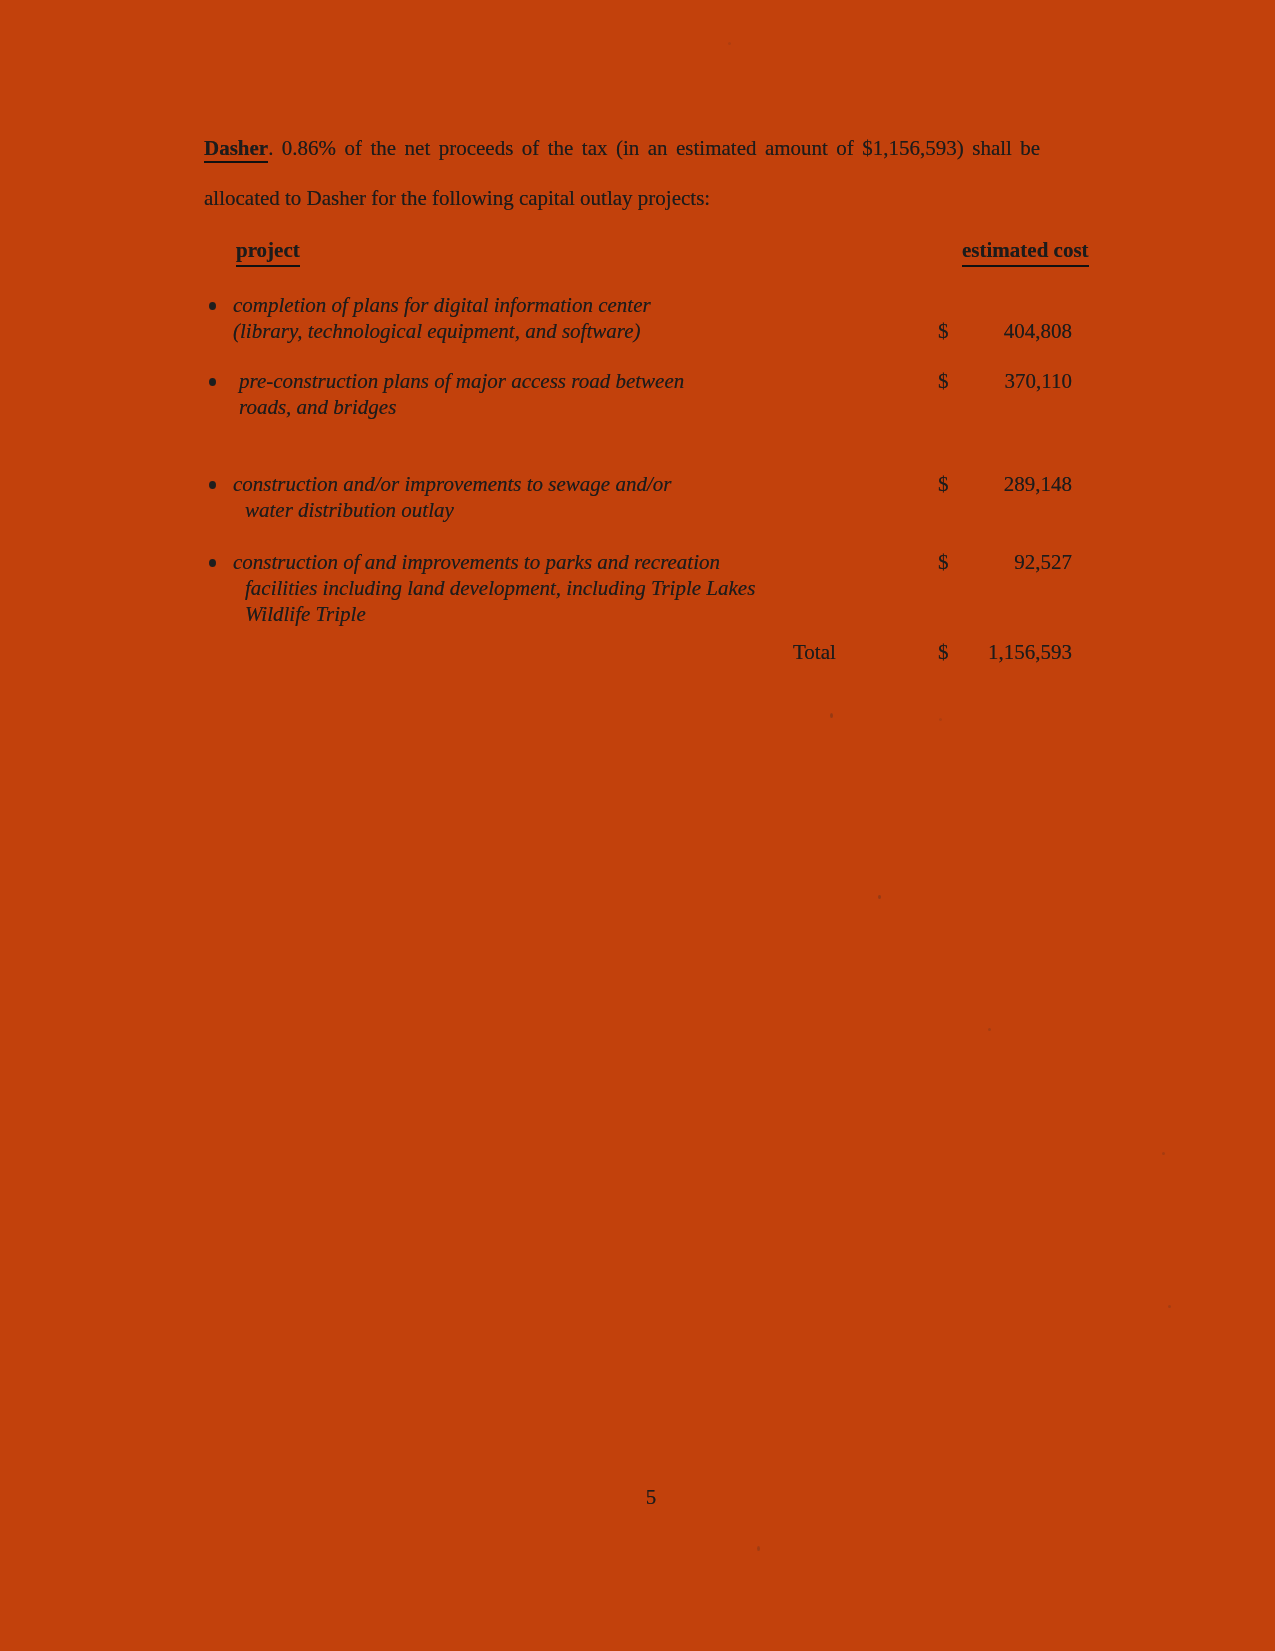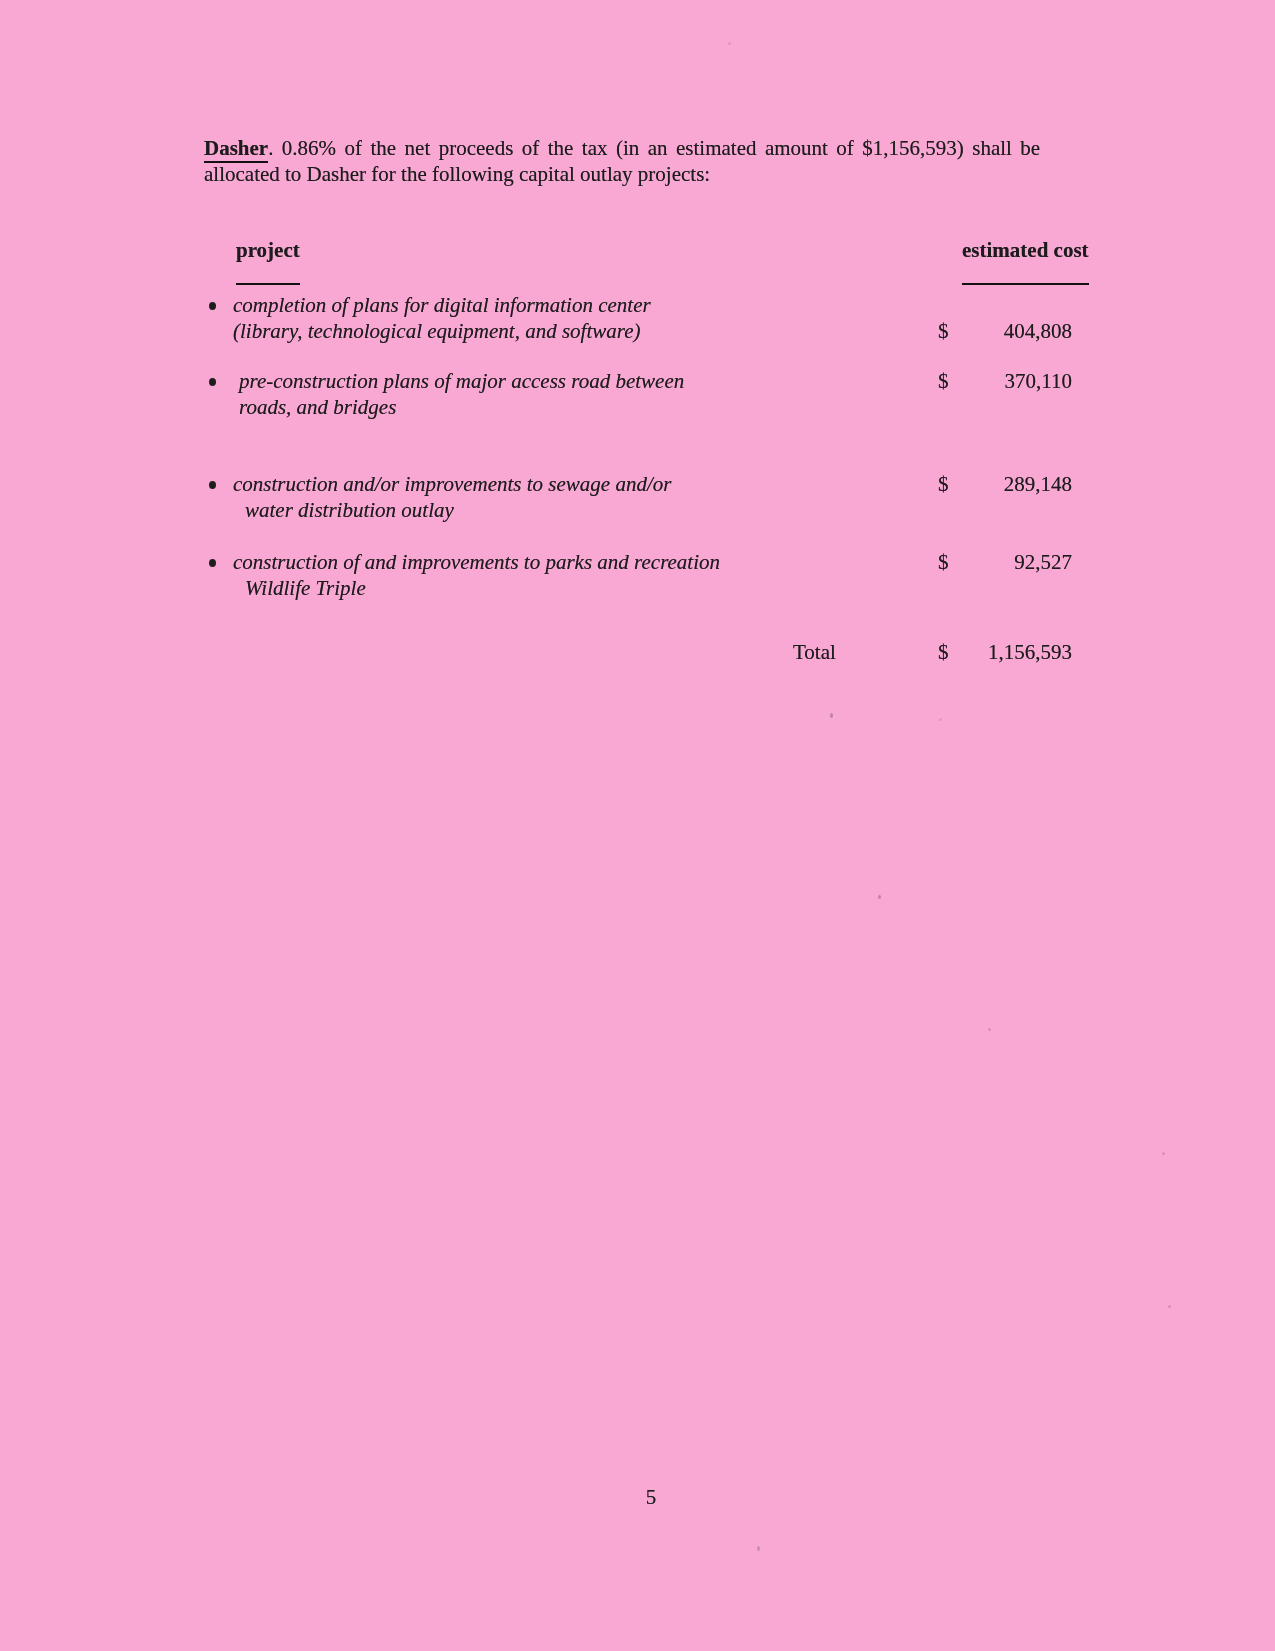--- a/index.html
+++ b/index.html
@@ -4,49 +4,49 @@
 <style>
   html, body {
     margin: 0;
     padding: 0;
     background: #ffffff;
   }
   .page {
     position: relative;
     width: 1275px;
     height: 1651px;
-    background: #f9a8d4;
+    background: #c2410c;
     font-family: "Liberation Serif", serif;
     color: #1c1c1c;
     font-size: 21px;
     line-height: 26px;
     overflow: hidden;
     text-shadow: 0 0 0.45px rgba(20,20,20,0.55);
   }
   .intro {
     position: absolute;
     left: 204px;
     top: 135px;
     width: 818px;
     margin: 0;
   }
   .intro .line { display: block; white-space: nowrap; }
   .intro .l1 { word-spacing: 3.2px; }
-  .intro .l2 { }
+  .intro .l2 { margin-top: 24px; }
   .term {
     font-weight: bold;
     border-bottom: 2.5px solid #111;
     padding-bottom: 1px;
   }
   .col-hdr {
     position: absolute;
     top: 237px;
     font-weight: bold;
     border-bottom: 2.5px solid #111;
-    padding-bottom: 20px;
+    padding-bottom: 2px;
     white-space: nowrap;
   }
   .hdr-project { left: 236px; }
   .hdr-cost { left: 962px; }
   .row {
     position: absolute;
     left: 204px;
     width: 868px;
   }
   .bullet {
@@ -140,20 +140,21 @@
     <div class="amt">
       <span>$</span>
       <span>289,148</span>
     </div>
   </div>
 
   <div class="row" style="top:549px">
     <span class="bullet"></span>
     <div class="lines">
       <div class="pl">construction of and improvements to parks and recreation</div>
+      <div class="pl ind">facilities including land development, including Triple Lakes</div>
       <div class="pl ind">Wildlife Triple</div>
     </div>
     <div class="amt">
       <span>$</span>
       <span>92,527</span>
     </div>
   </div>
 
   <div class="total-row">
     <span class="total-label">Total</span>

